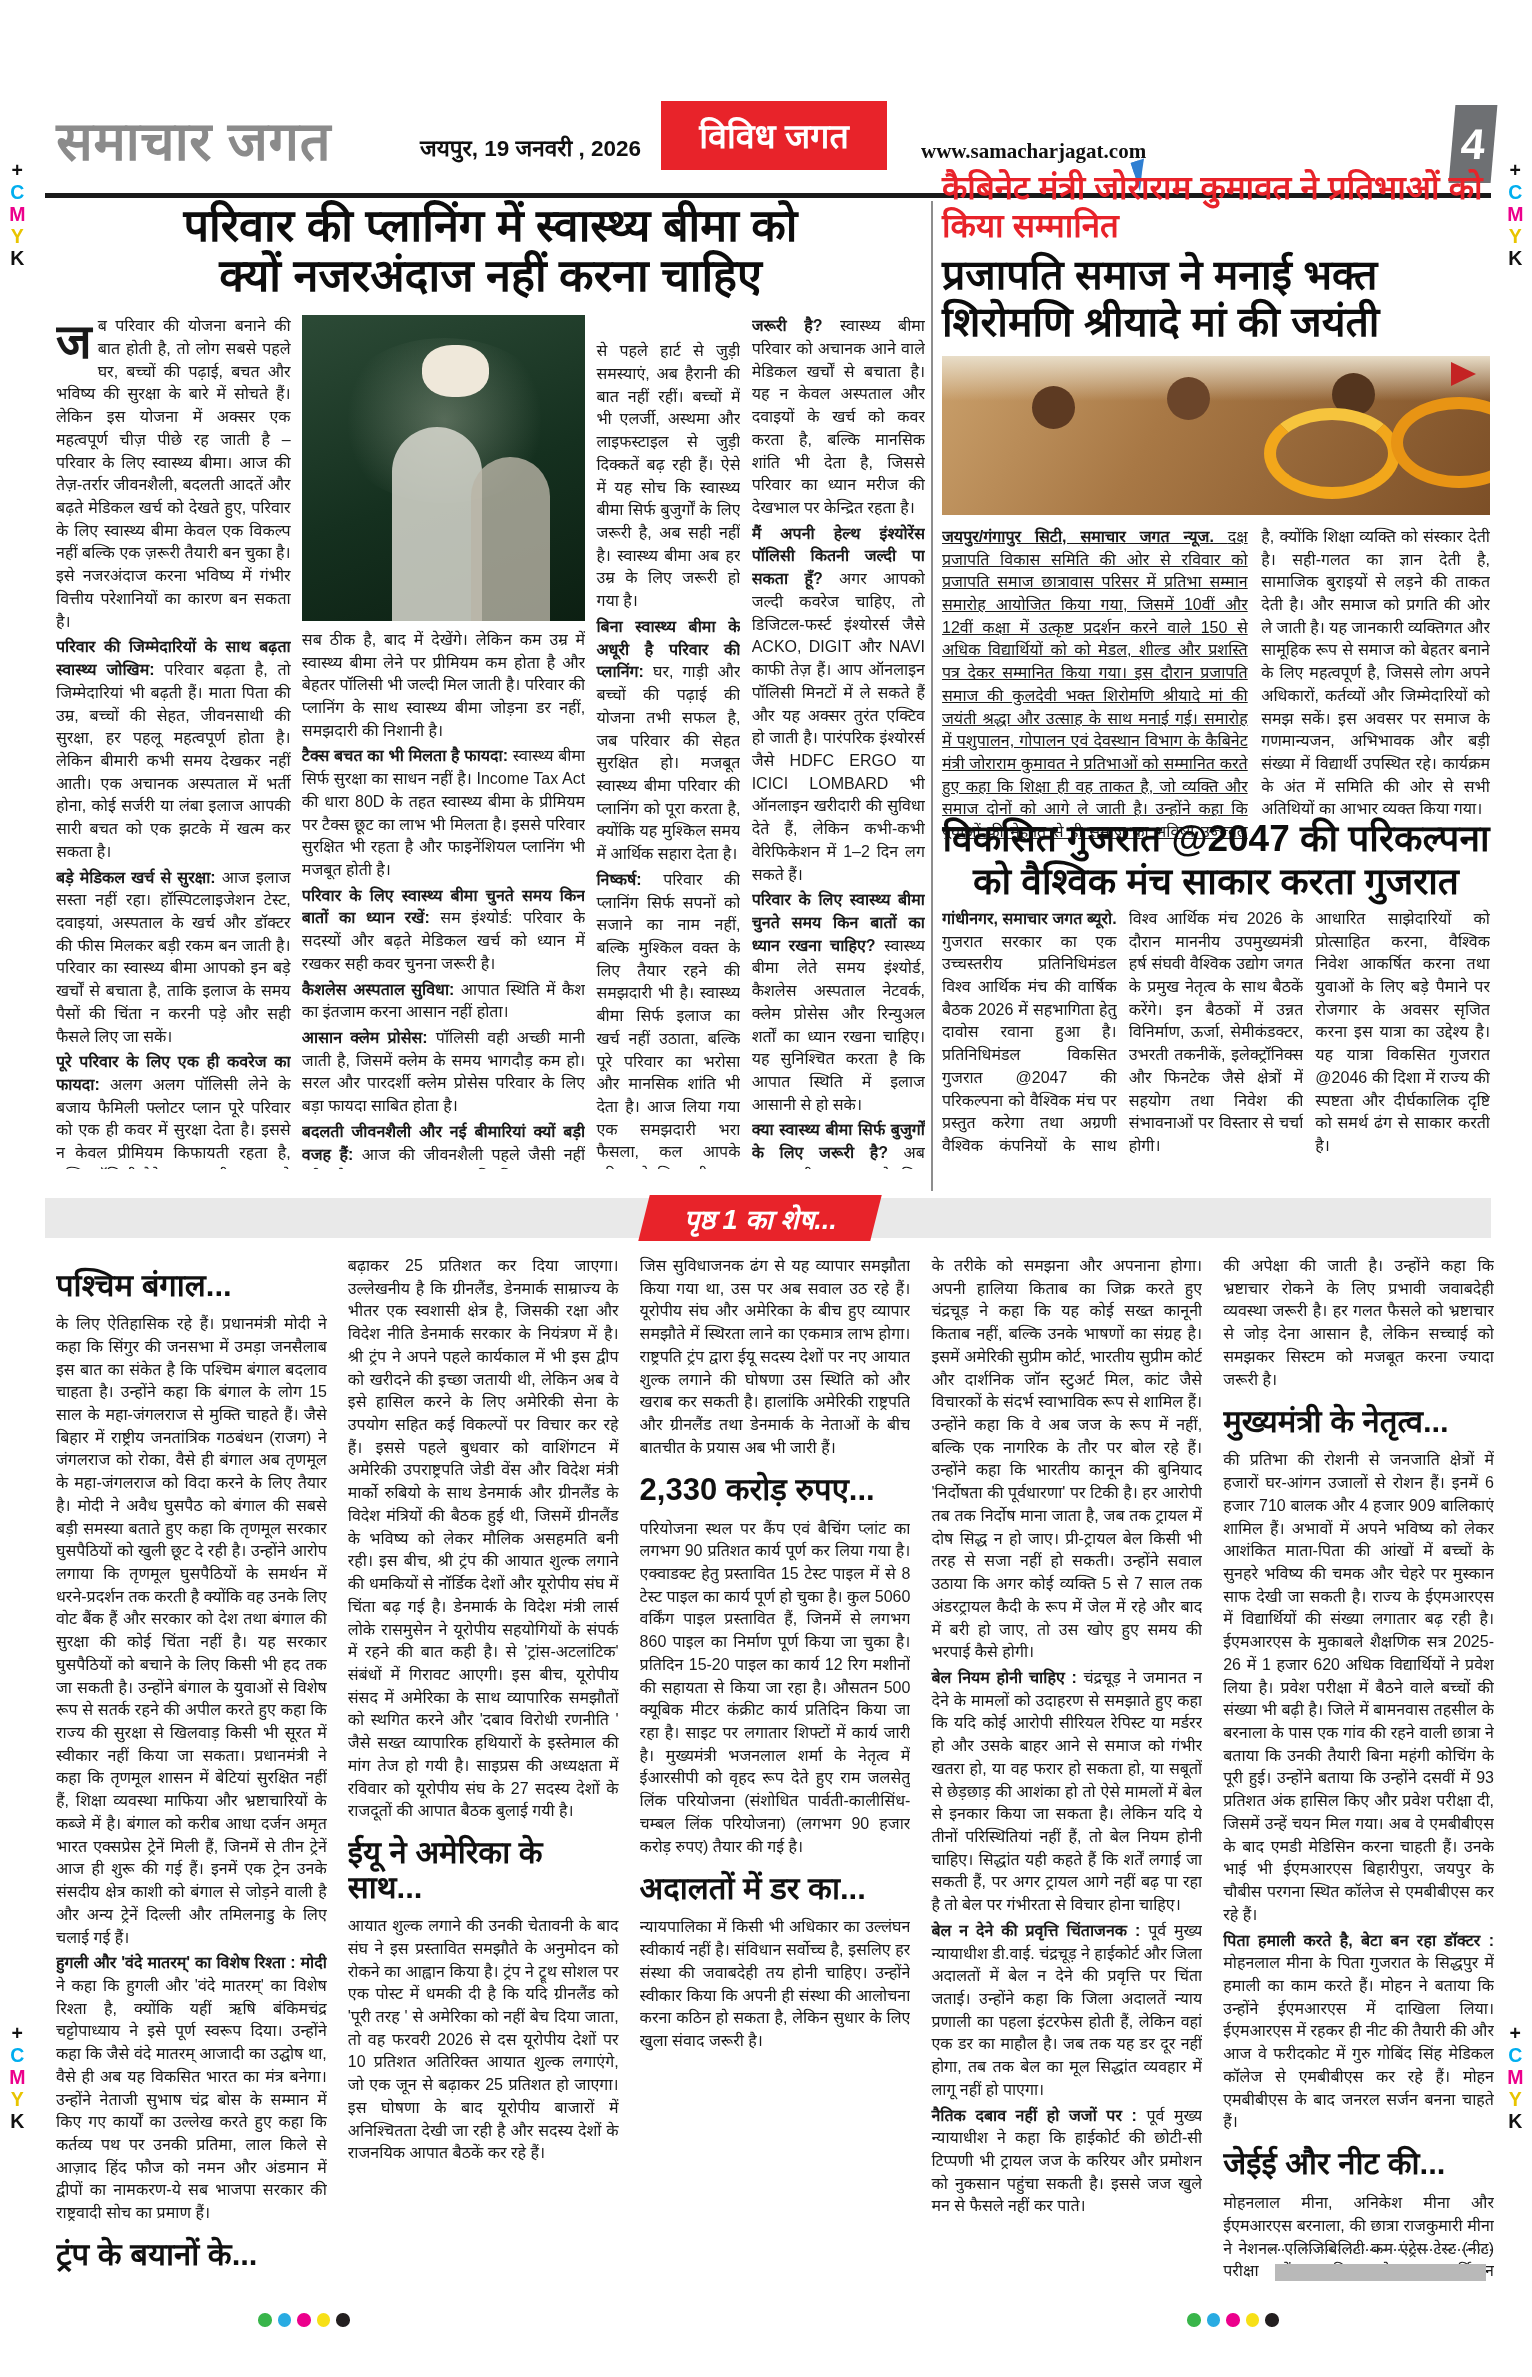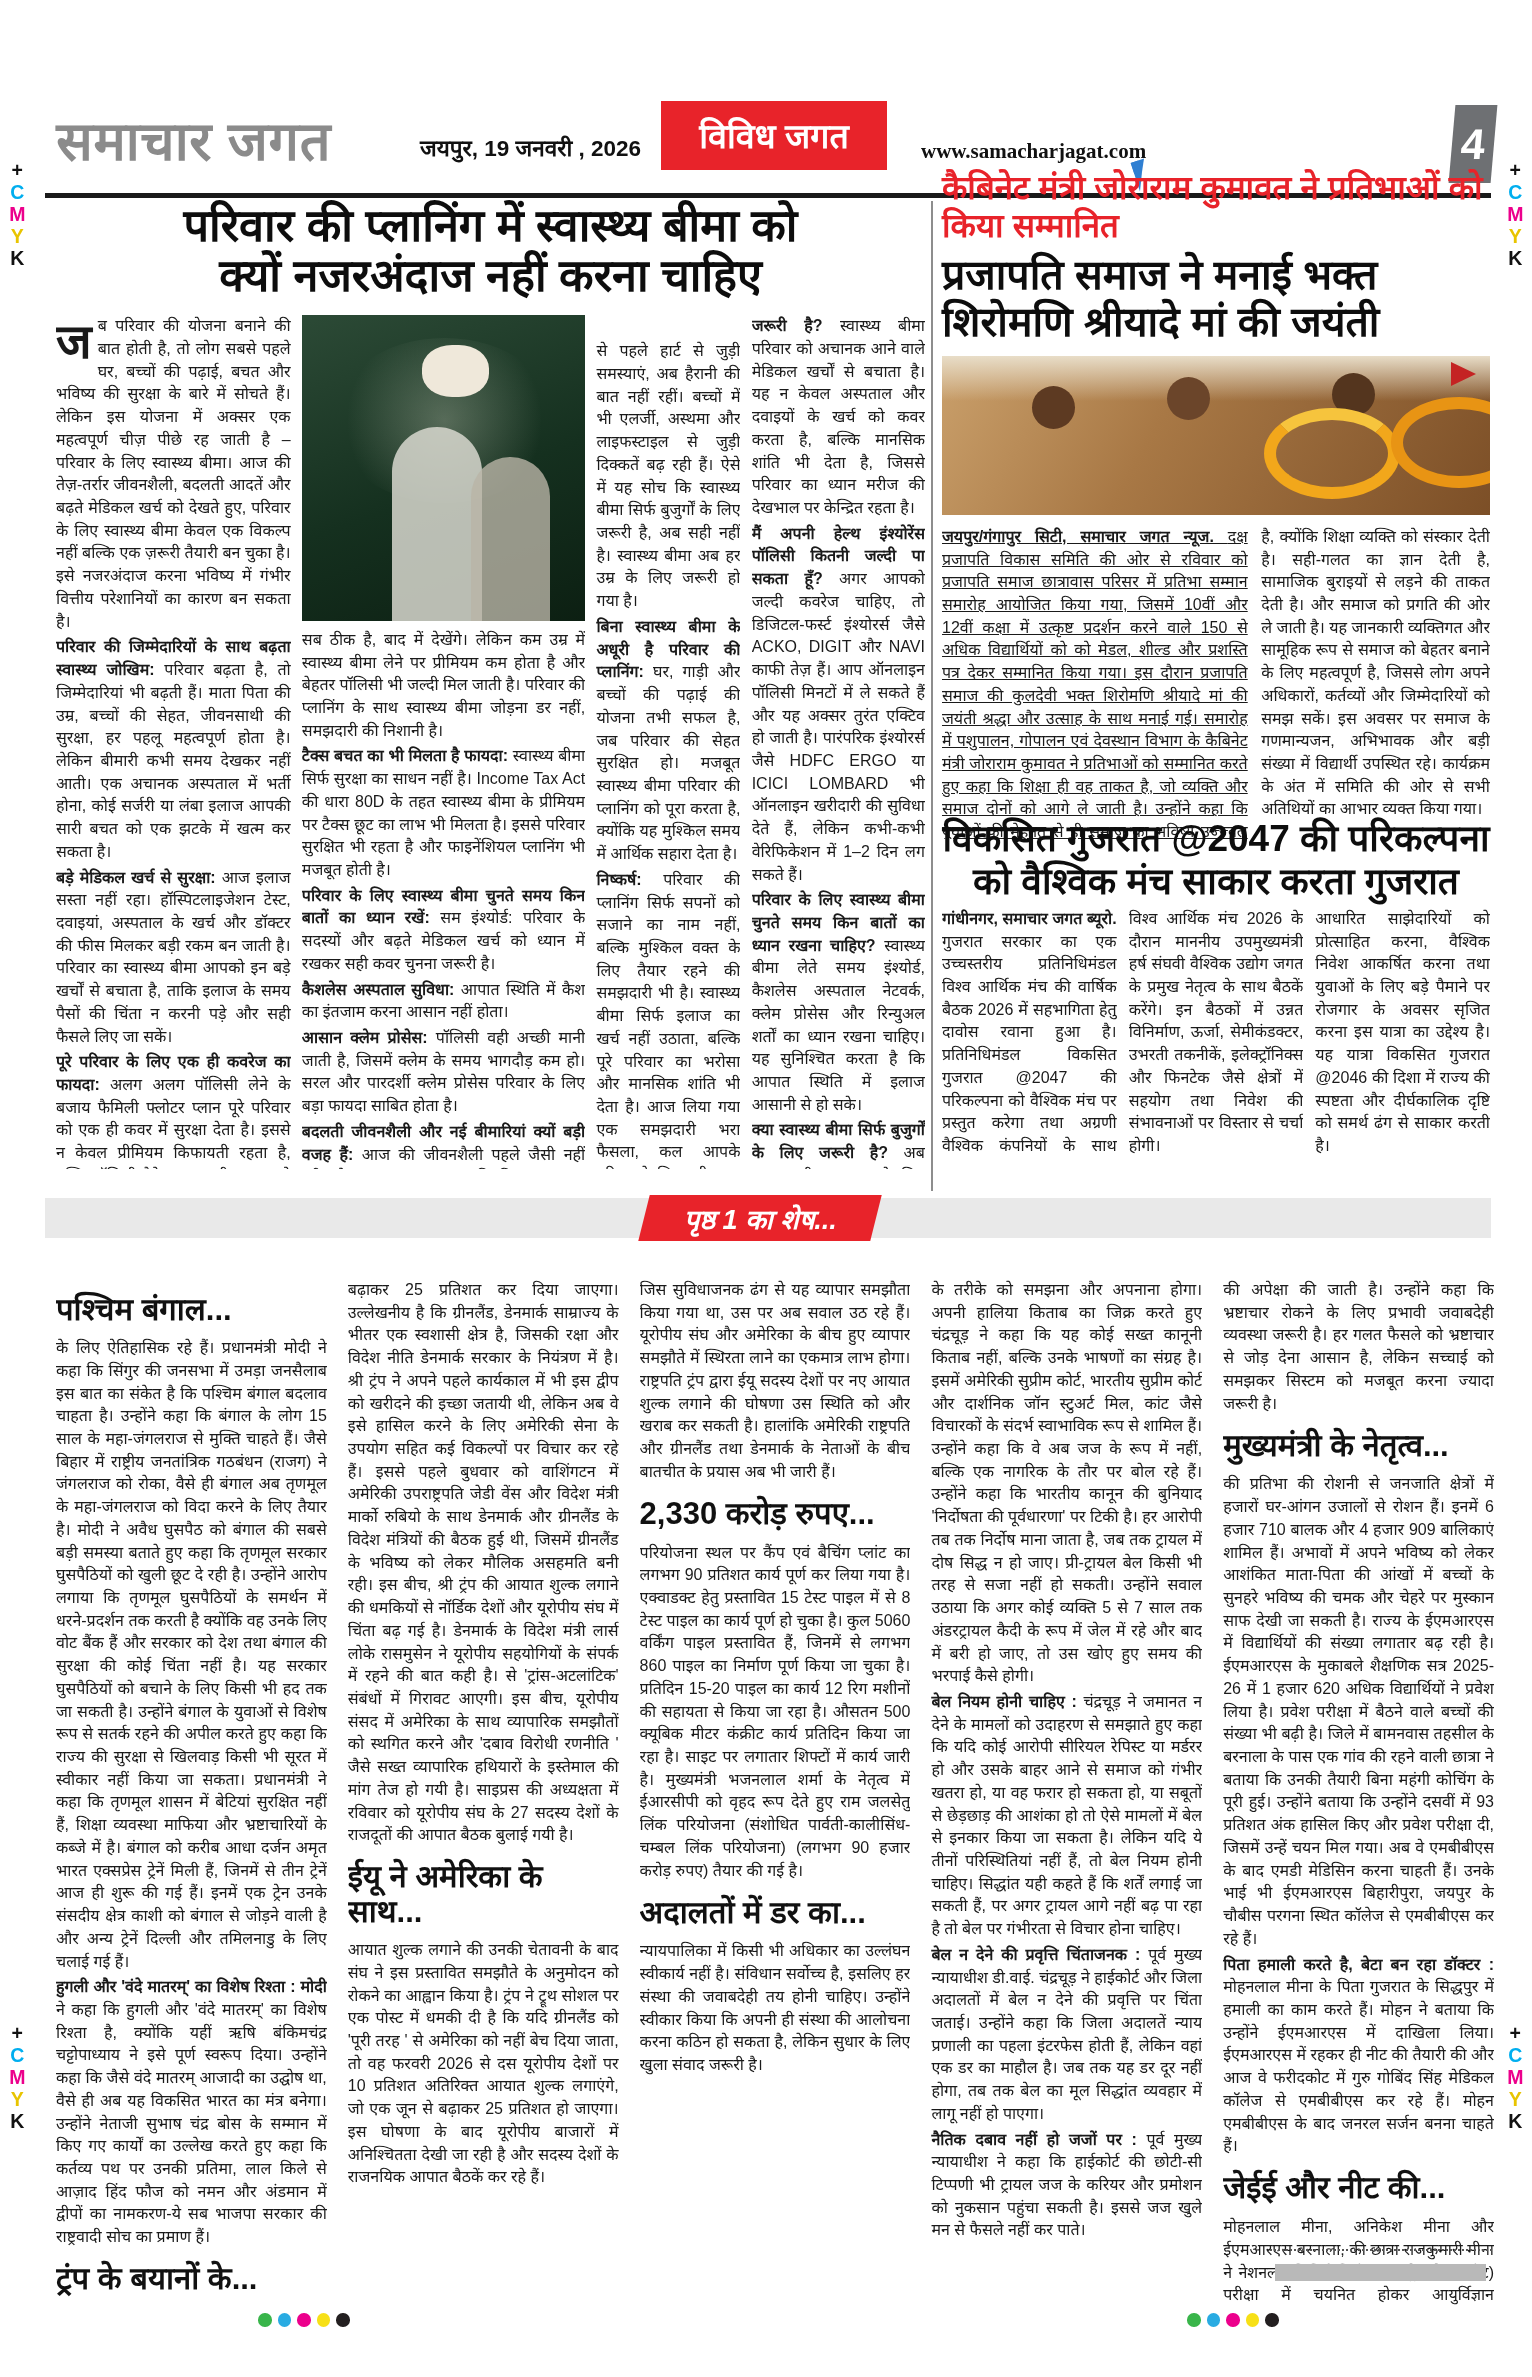--- a/index.html
+++ b/index.html
@@ -80,21 +80,21 @@
   .gujarat{position:absolute;left:942px;top:818px;width:548px;}
   .guj-headline{font-size:37px;font-weight:800;text-align:center;line-height:1.16;color:#0d0d0d;}
   .guj-body{display:flex;gap:12px;margin-top:4px;height:247px;overflow:hidden;}
   .g-col{width:175px;overflow:hidden;}
   
   .cont-band{position:absolute;left:45px;top:1198px;width:1446px;height:40px;background:#e9e9e9;}
   .cont-ribbon{position:absolute;left:599px;top:-3px;width:232px;height:46px;background:#e8232a;
     transform:skewX(-14deg);display:flex;align-items:center;justify-content:center;}
   .cont-ribbon span{transform:skewX(14deg);color:#fff;font-size:27px;font-weight:800;font-style:italic;}
   
-  .bottom{position:absolute;left:56px;top:1255px;width:1438px;display:flex;gap:21px;margin-top:24px;}
+  .bottom{position:absolute;left:56px;top:1255px;width:1438px;display:flex;gap:21px;}
   .b-col{width:274px;height:1028px;overflow:hidden;}
   .dotted-rule{position:absolute;left:1270px;top:2249px;width:222px;border-top:2.2px dotted #555;}
   .gray-bar{position:absolute;left:1275px;top:2264px;width:211px;height:16.5px;background:#b9b9b9;}
   
   .dots{position:absolute;top:2313px;display:flex;gap:6px;}
   .dots.left{left:258px;} .dots.right{left:1187px;}
   .dot{width:13.5px;height:13.5px;border-radius:50%;}
   .dot.g{background:#39b54a;} .dot.c{background:#29abe2;} .dot.m{background:#ec008c;}
   .dot.y{background:#f7e017;} .dot.k{background:#231f20;}
 </style>

